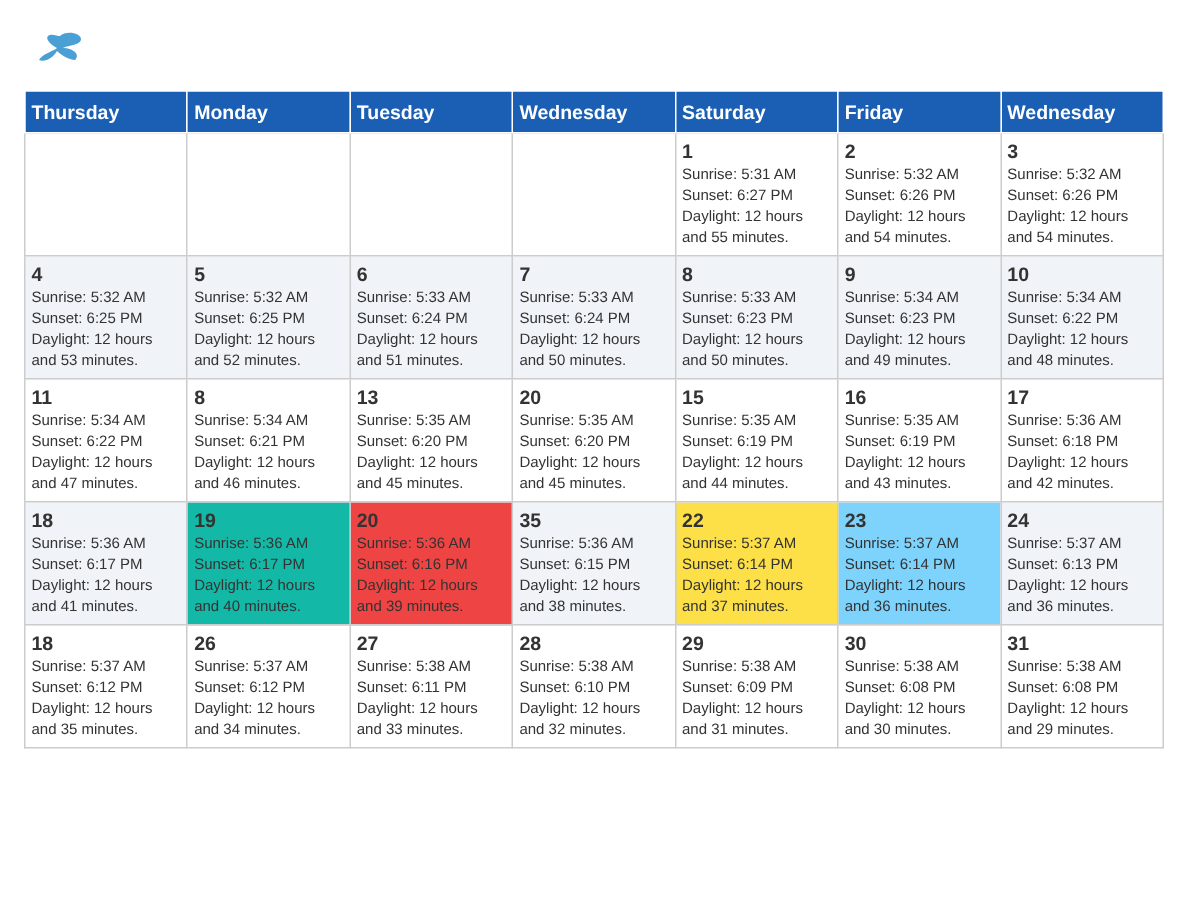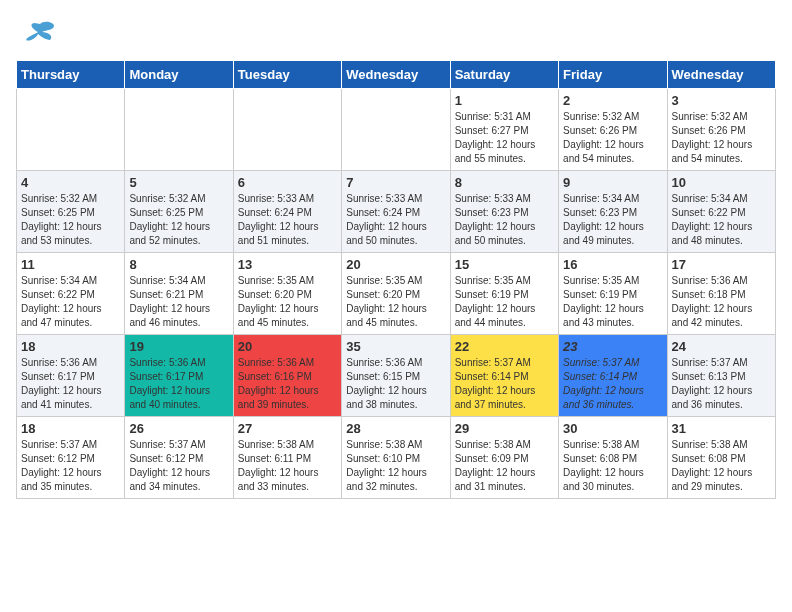--- a/index.html
+++ b/index.html
@@ -265,21 +265,21 @@
 Daylight: 12 hours
 and 38 minutes.</div>
         </td>
         <td style="background: #fde047;">
           <div class="day-num">22</div>
           <div class="day-info" style="white-space: pre-line;">Sunrise: 5:37 AM
 Sunset: 6:14 PM
 Daylight: 12 hours
 and 37 minutes.</div>
         </td>
-        <td style="background: #3b82f6; font-style: italic;">
+        <td style="background: #7dd3fc;">
           <div class="day-num">23</div>
           <div class="day-info" style="white-space: pre-line;">Sunrise: 5:37 AM
 Sunset: 6:14 PM
 Daylight: 12 hours
 and 36 minutes.</div>
         </td>
         <td style="background: rgb(240, 244, 248);">
           <div class="day-num">24</div>
           <div class="day-info" style="white-space: pre-line;">Sunrise: 5:37 AM
 Sunset: 6:13 PM

